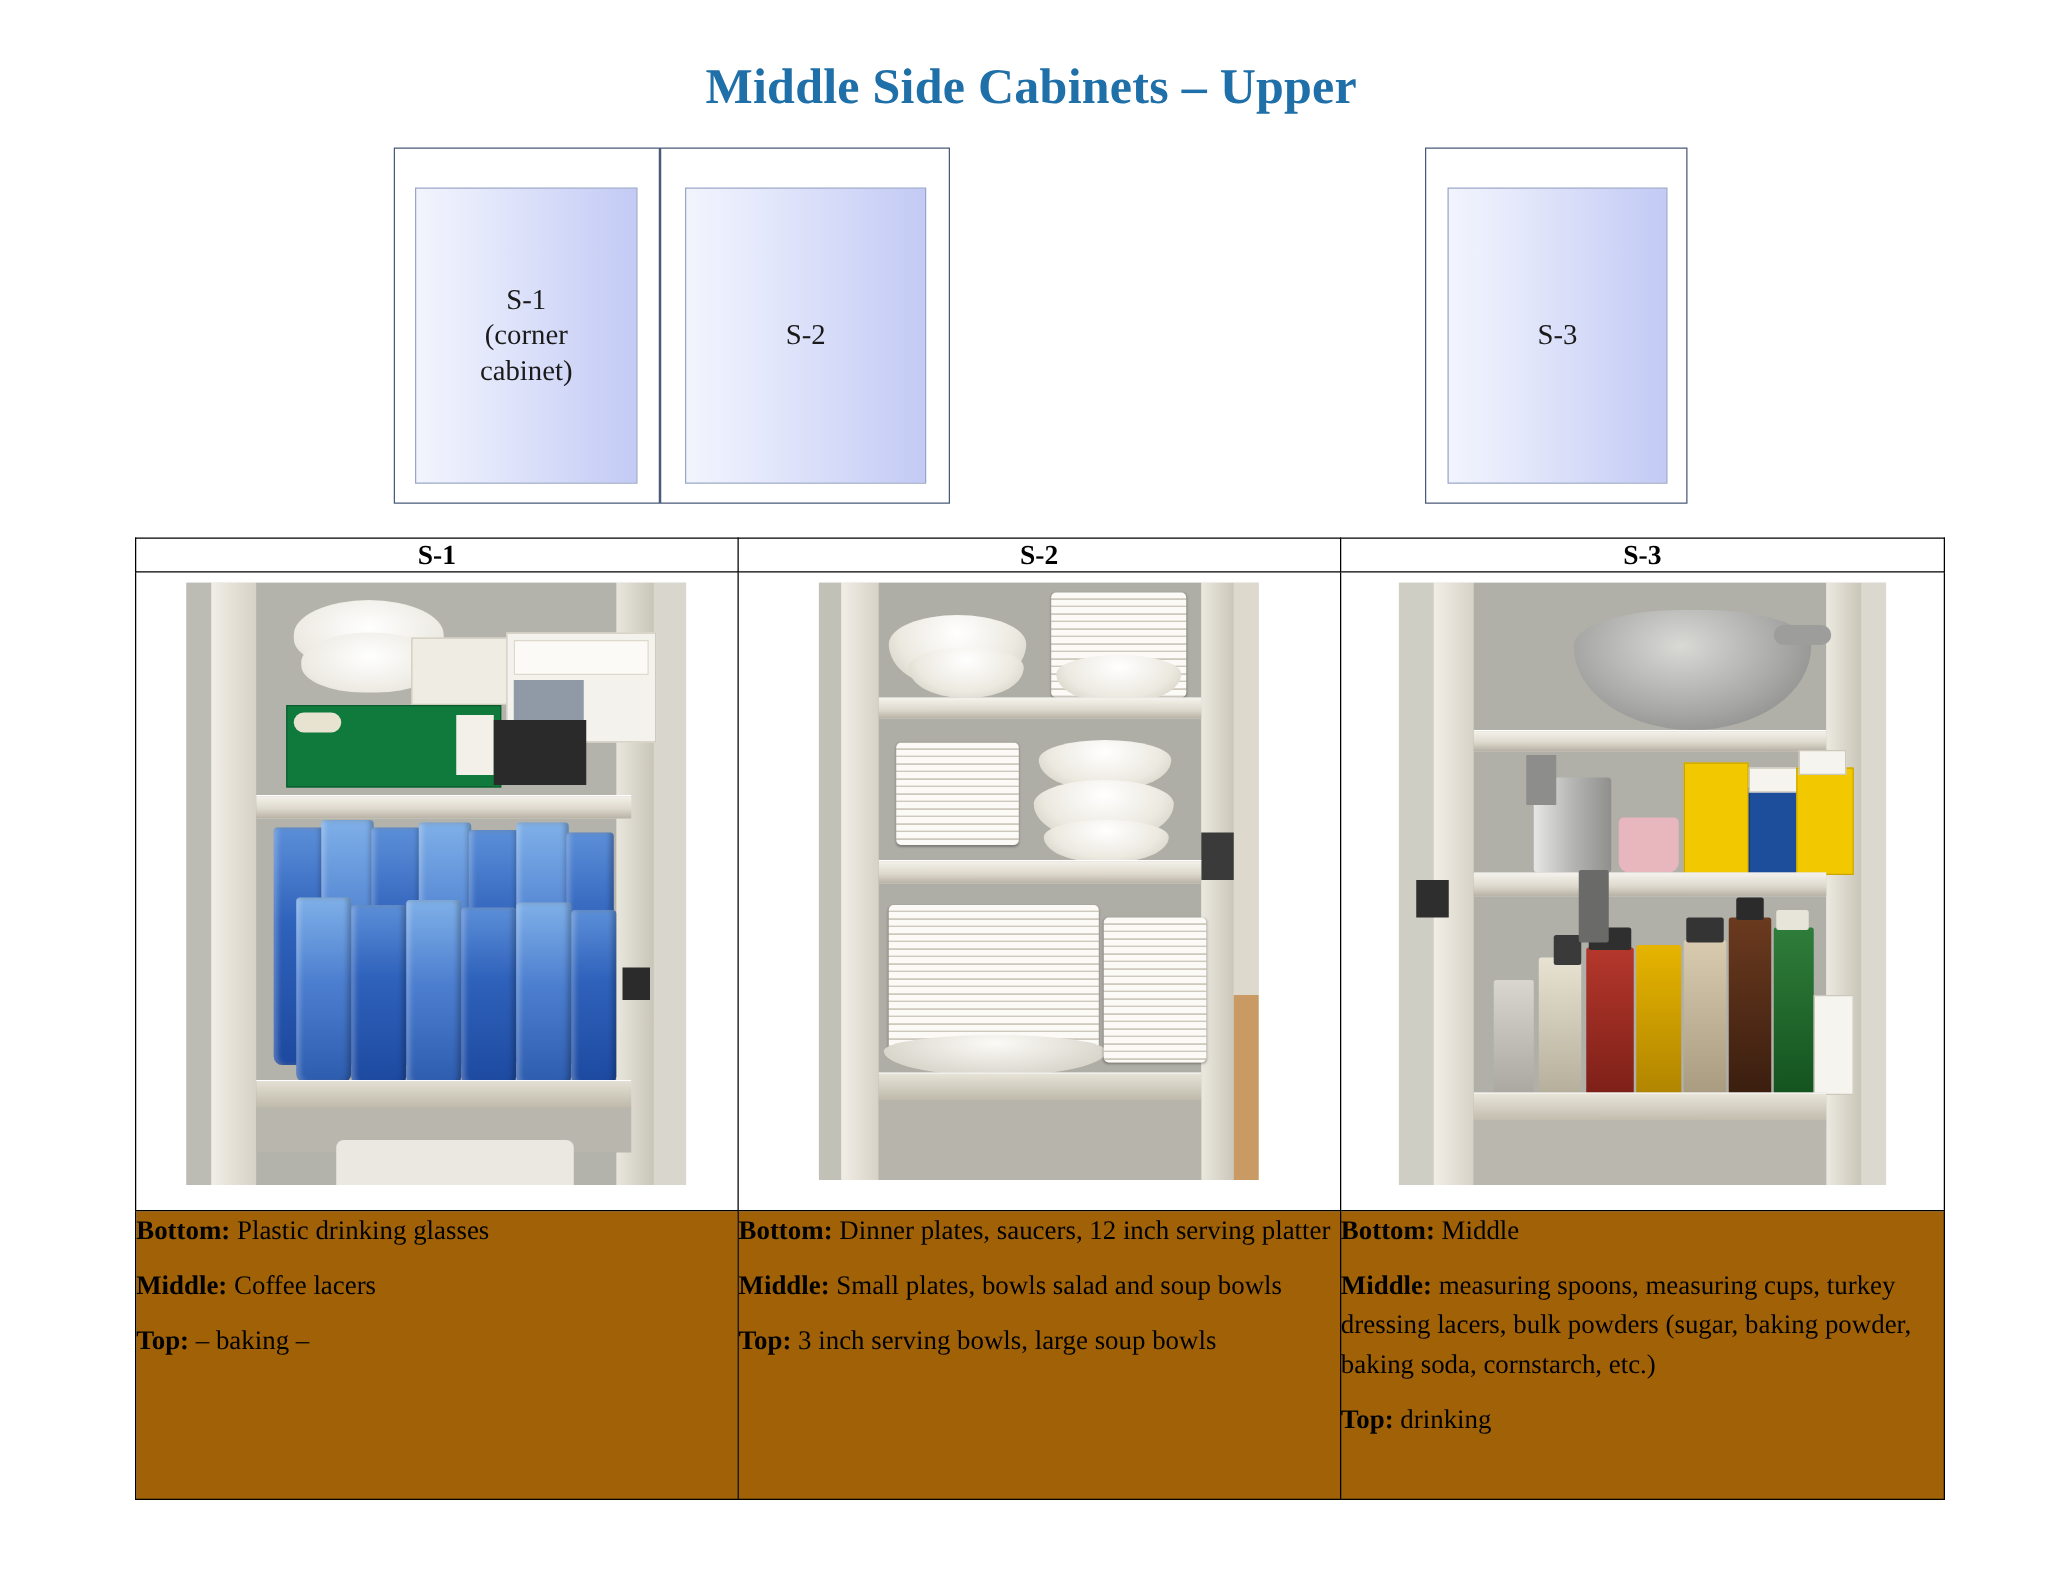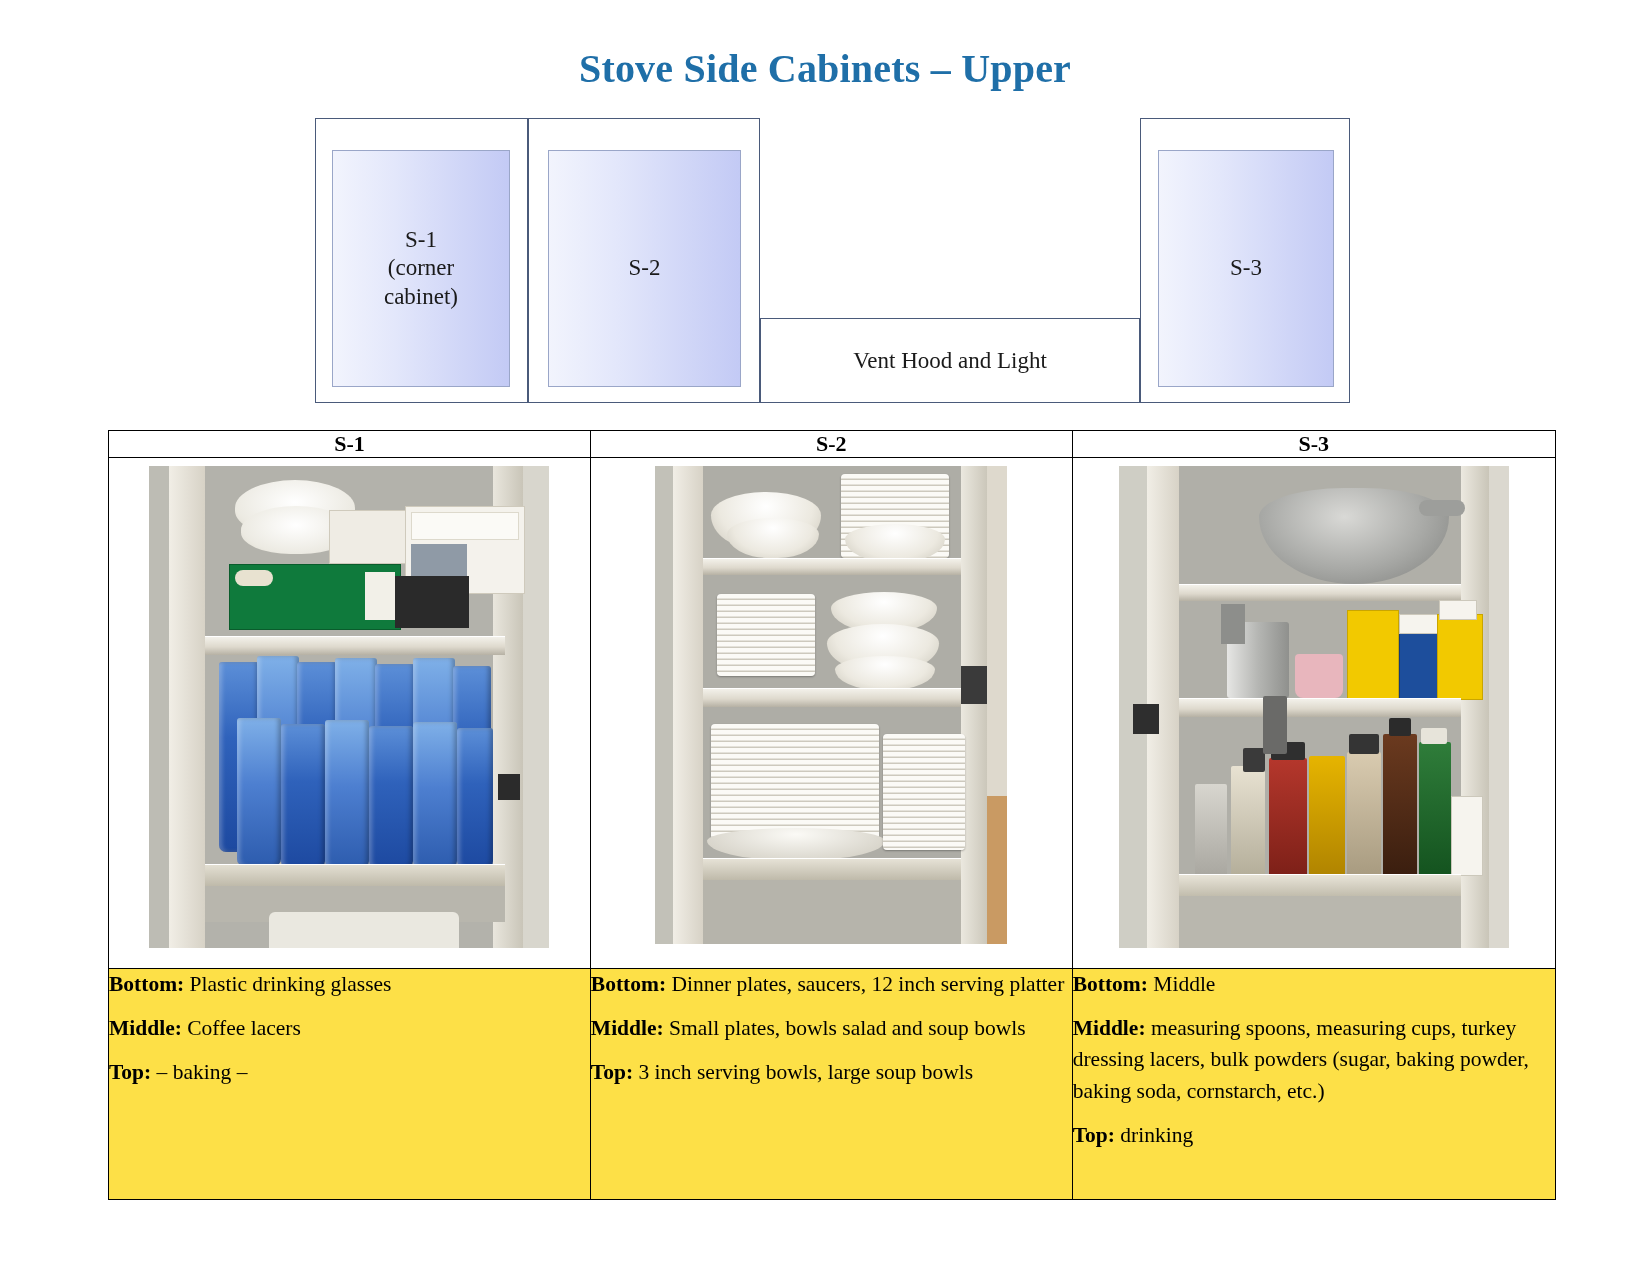--- a/index.html
+++ b/index.html
@@ -107,21 +107,21 @@
   .photo-cell {
     height: 510px;
     text-align: center;
     background: #ffffff;
     padding: 0;
   }
   .desc-cell {
     font-size: 21.5px;
     line-height: 1.45;
     padding: 12px 10px 16px 12px;
-    background: #fde047;
+    background: #a16207;
     height: 230px;
   }
   .desc-line { margin: 0 0 13px 0; }
   .desc-line b { font-weight: bold; }
 
   
   .photo-wrap {
     position: relative;
     margin: 8px auto 0 auto;
     overflow: hidden;
@@ -206,37 +206,34 @@
   }
   .box-y { position: absolute; background: #f2c900; border: 1px solid #c9a500; }
   .box-w { position: absolute; background: #f6f4ee; border: 1px solid #ccc8bb; }
   .box-b { position: absolute; background: #1d4e9c; border: 1px solid #143a78; }
   .pinkcup { position: absolute; background: #e8b6bd; border-radius: 4px 4px 8px 8px; }
   .metalcup { position: absolute; background: linear-gradient(to right,#e6e6e4,#b5b6b3,#8f908d); border-radius: 3px; }
 </style>
 </head>
 <body>
 
-<div class="page-title">Stove Side Cabinets – Upper</div>
+<div class="page-title">Middle Side Cabinets – Upper</div>
 
 <div class="diagram">
 
   <div class="outer-box" id="outer-s1"></div>
   <div class="inner-box" id="inner-s1">
     <span>S-1<br>(corner<br>cabinet)</span>
   </div>
 
   <div class="outer-box" id="outer-s2"></div>
   <div class="inner-box" id="inner-s2">
     <span>S-2</span>
   </div>
 
-  <div class="vent-box" id="vent">
-    <span>Vent Hood and Light</span>
-  </div>
 
   <div class="outer-box" id="outer-s3"></div>
   <div class="inner-box" id="inner-s3">
     <span>S-3</span>
   </div>
 
 </div>
 
 <table class="main-table">
   <colgroup>

